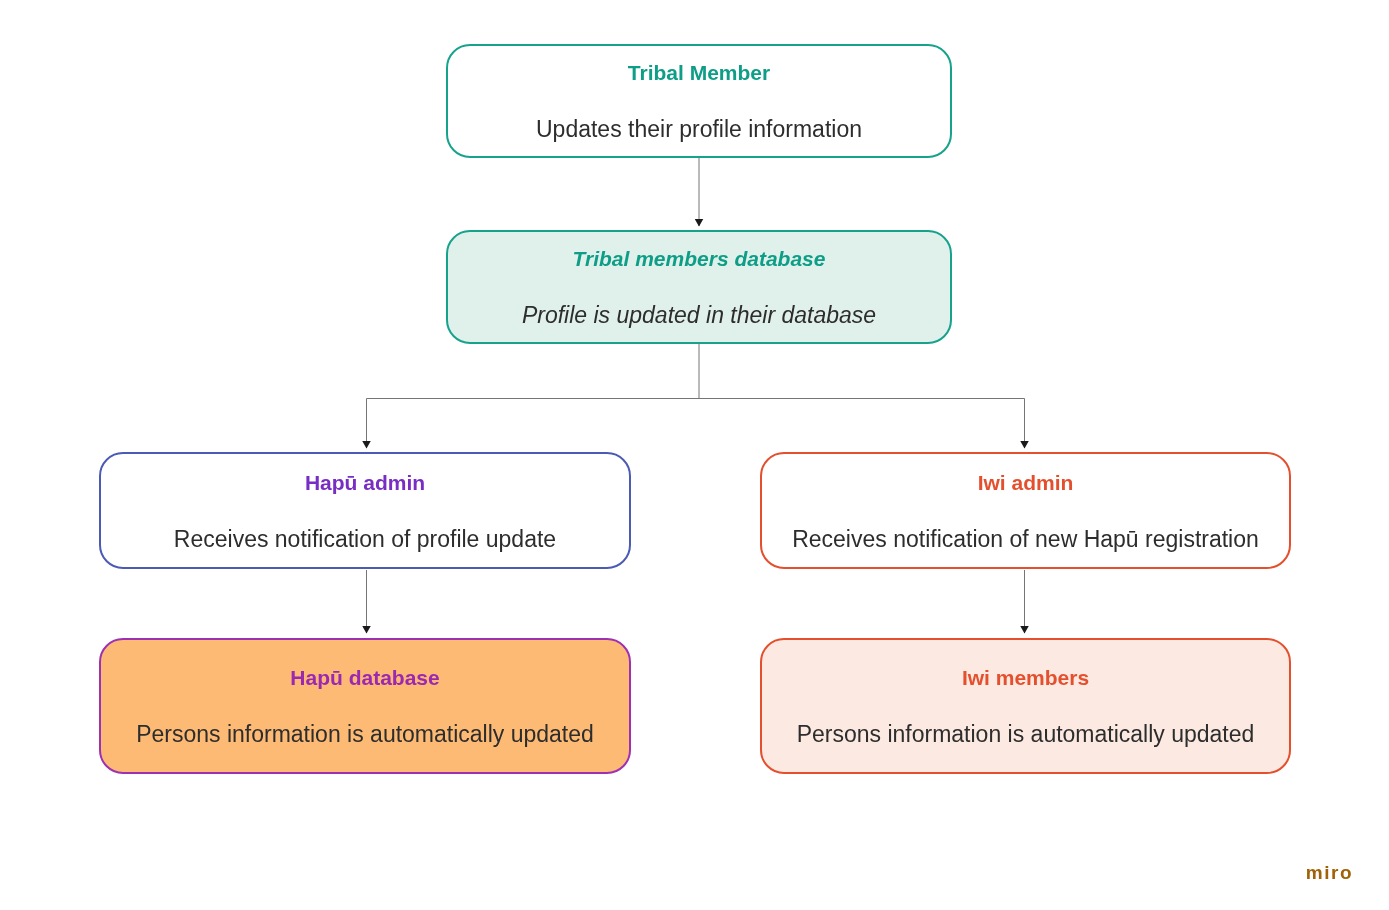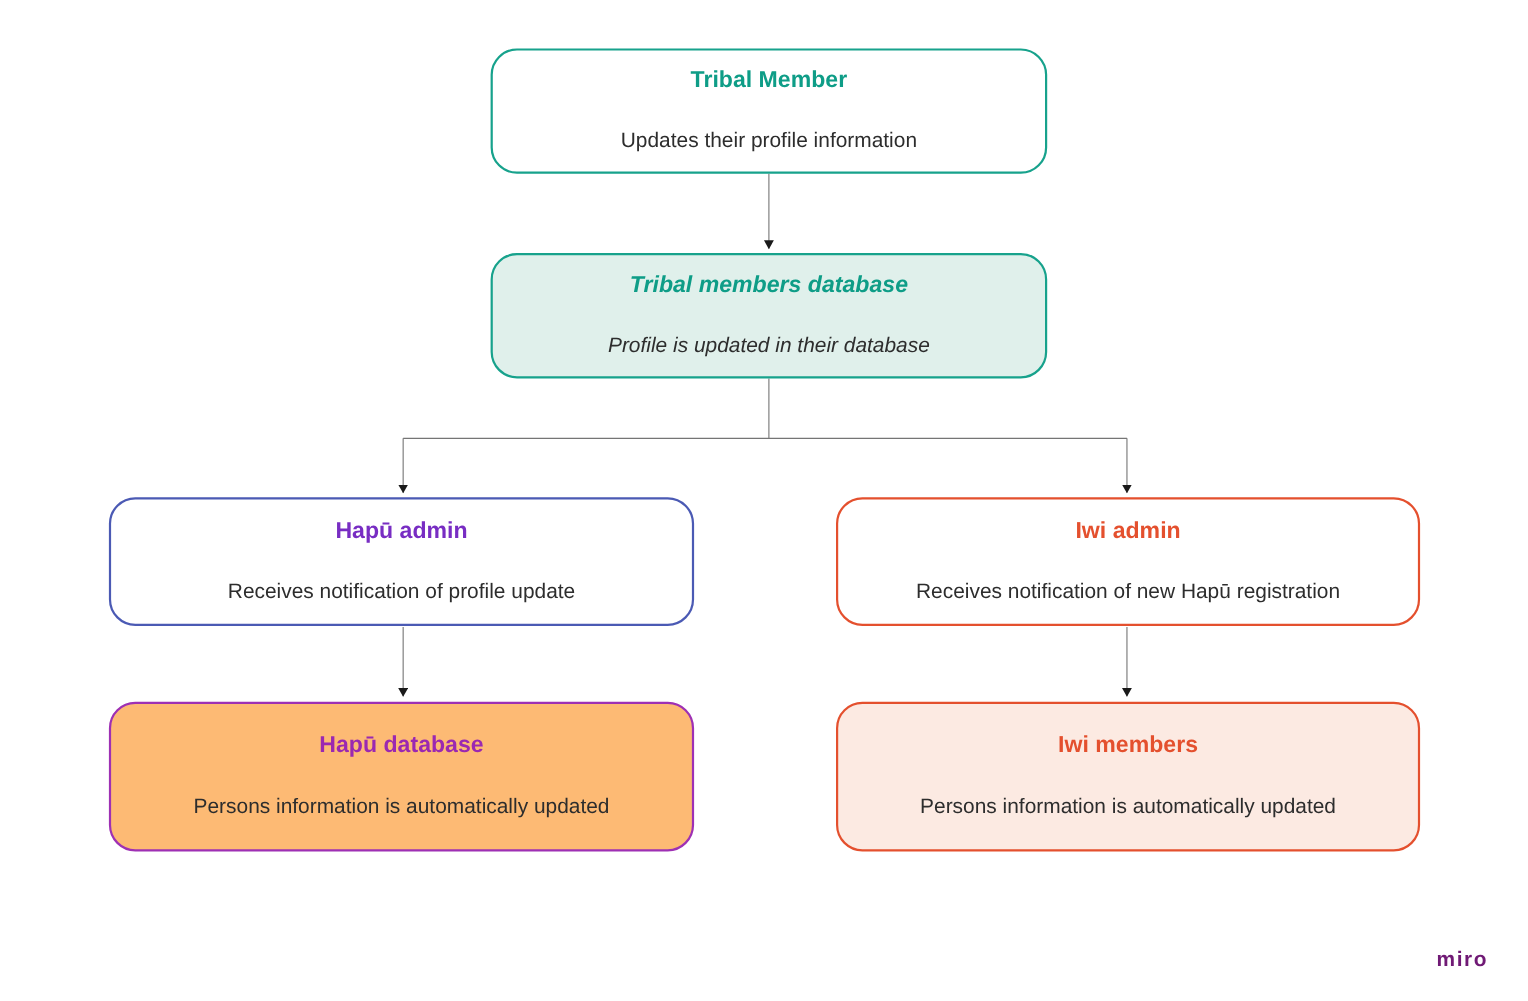--- a/index.html
+++ b/index.html
@@ -33,21 +33,21 @@
     text-align: right;
     background: #ffffff;
   }
   .node-title {
     font-weight: 700;
     font-size: 21px;
     line-height: 26px;
     white-space: nowrap;
   }
   .node-body {
-    font-size: 19px;
+    font-size: 23px;
     line-height: 26px;
     color: #2d2d2d;
     white-space: nowrap;
   }
   
   #n1 { left: 446px; top: 44px;  width: 506px; height: 114px; border: 2px solid #17a28c; }
   #n1 .node-title { color: #0e9d87; }
   #n2 { left: 446px; top: 230px; width: 506px; height: 114px; border: 2px solid #17a28c; background: #e0f0eb; font-style: italic; }
   #n2 .node-title { color: #0e9d87; }
   #n3 { left: 99px;  top: 452px; width: 532px; height: 117px; border: 2px solid #4b5ab4; }
@@ -58,21 +58,21 @@
   #n5 .node-title { color: #9b28b1; }
   #n6 { left: 760px; top: 638px; width: 531px; height: 136px; border: 2.5px solid #e4502e; background: #fceae2; }
   #n6 .node-title { color: #e4502e; }
   .watermark {
     position: absolute;
     right: 36px;
     bottom: 26px;
     font-size: 19px;
     font-weight: 700;
     letter-spacing: 1.5px;
-    color: #701a75;
+    color: #a16207;
     user-select: none;
   }
 </style>
 </head>
 <body>
 
 <div class="canvas">
 
   <svg class="edges" width="1389" height="910" viewBox="0 0 1389 910">
     <defs>

